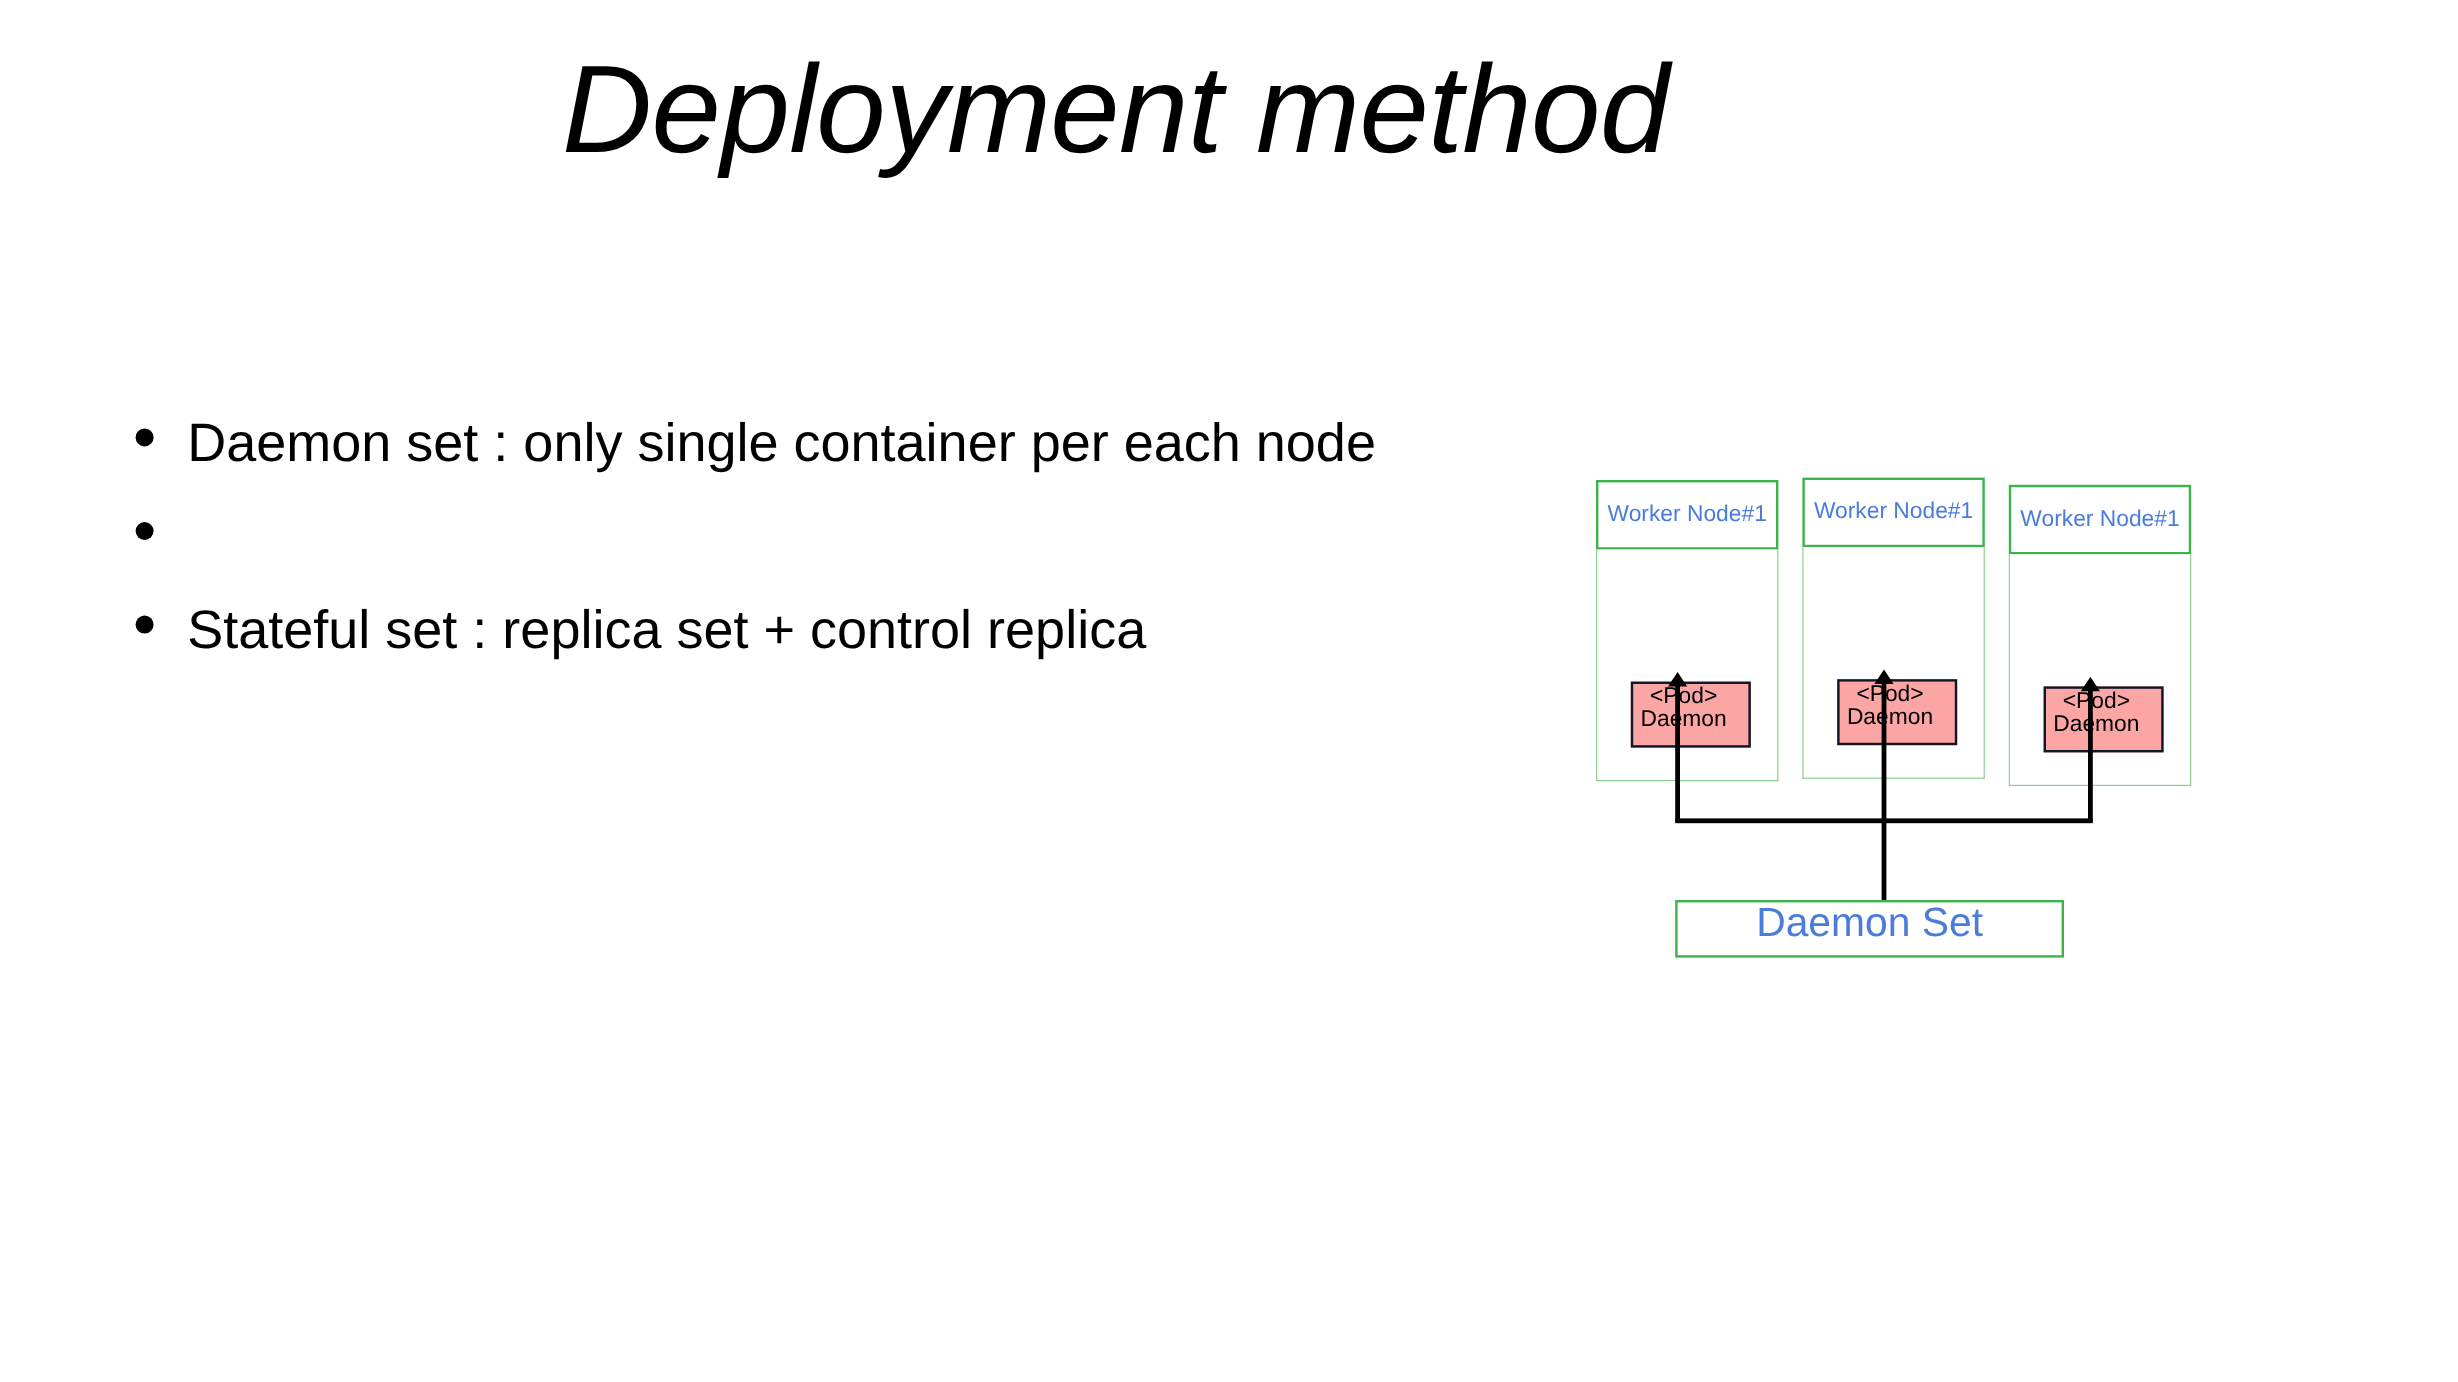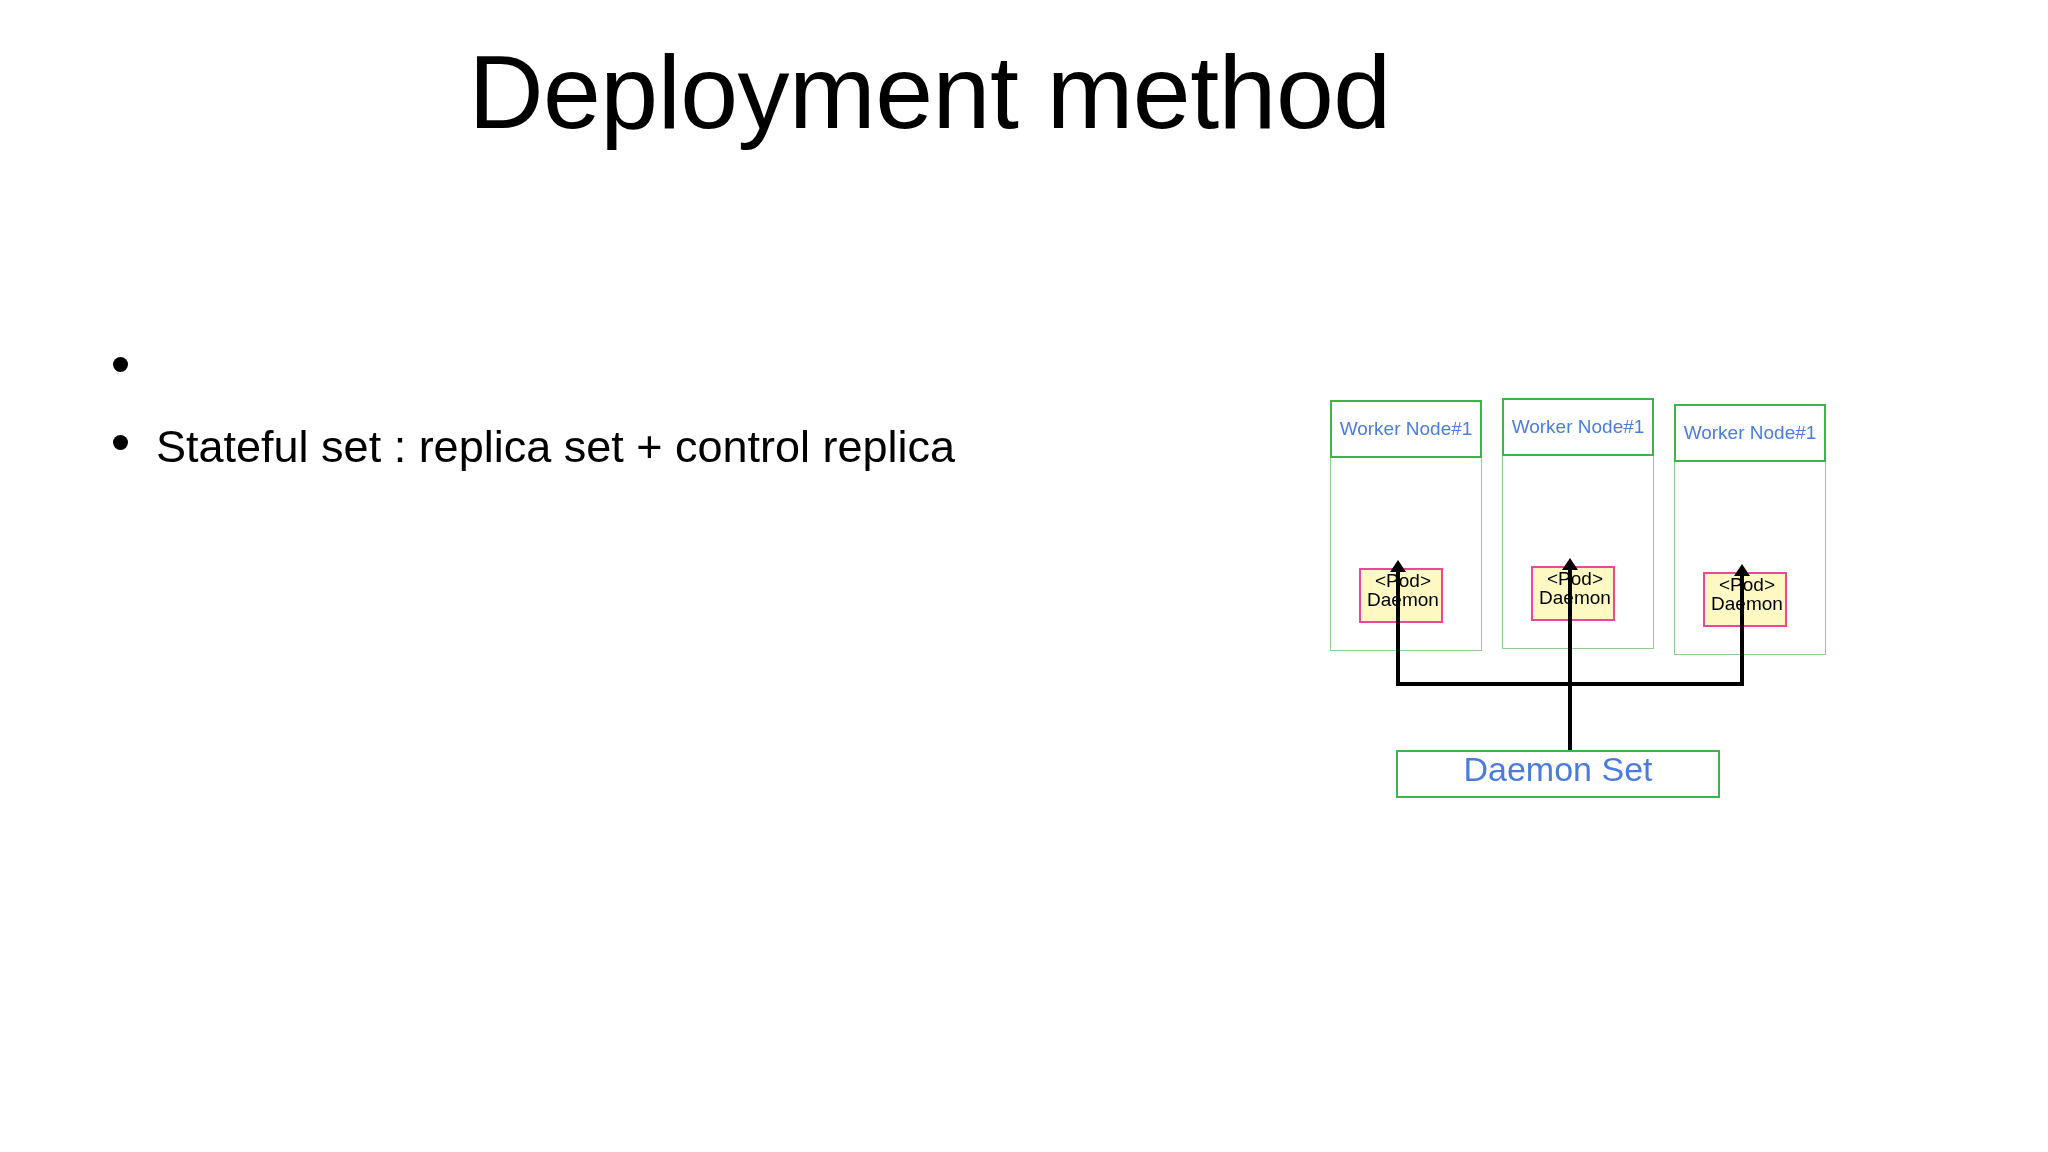--- a/index.html
+++ b/index.html
@@ -25,20 +25,21 @@
     left: 0;
     top: 36px;
     width: 1859px;
     text-align: center;
     font-size: 104px;
     font-weight: 400;
     line-height: 1.08;
     color: #000000;
     letter-spacing: -0.5px;
     white-space: nowrap;
+    font-style: italic;
   }
 
   
   #bullet-list {
     position: absolute;
     left: 104px;
     top: 330px;
     width: 1150px;
   }
   .bullet-row {
@@ -95,25 +96,25 @@
     border-top: none;
     box-sizing: border-box;
     height: 193px;
     position: relative;
     background: #ffffff;
   }
   .pod-box {
     position: absolute;
     left: 28px;
     top: 110px;
-    width: 84px;
+    width: 100px;
     height: 55px;
-    border: 2px solid #ec4899;
-    box-sizing: border-box;
-    background: #fef9c3;
+    border: 2px solid #0f172a;
+    box-sizing: border-box;
+    background: #fca5a5;
   }
   .pod-text {
     position: absolute;
     left: -6px;
     top: 1px;
     width: 96px;
     text-align: center;
     font-size: 19px;
     line-height: 1.02;
     color: #000000;
@@ -154,20 +155,24 @@
 </style>
 </head>
 <body>
 
 <div id="slide">
 
   <div id="slide-title">Deployment method</div>
 
   <div id="bullet-list">
 
+    <div class="bullet-row">
+      <span class="bullet-dot"></span>
+      <span class="bullet-text">Daemon set : only single container per each node</span>
+    </div>
 
     <div class="bullet-row">
       <span class="bullet-dot"></span>
     </div>
 
     <div class="bullet-row">
       <span class="bullet-dot"></span>
       <span class="bullet-text">Stateful set : replica set + control replica</span>
     </div>
 

